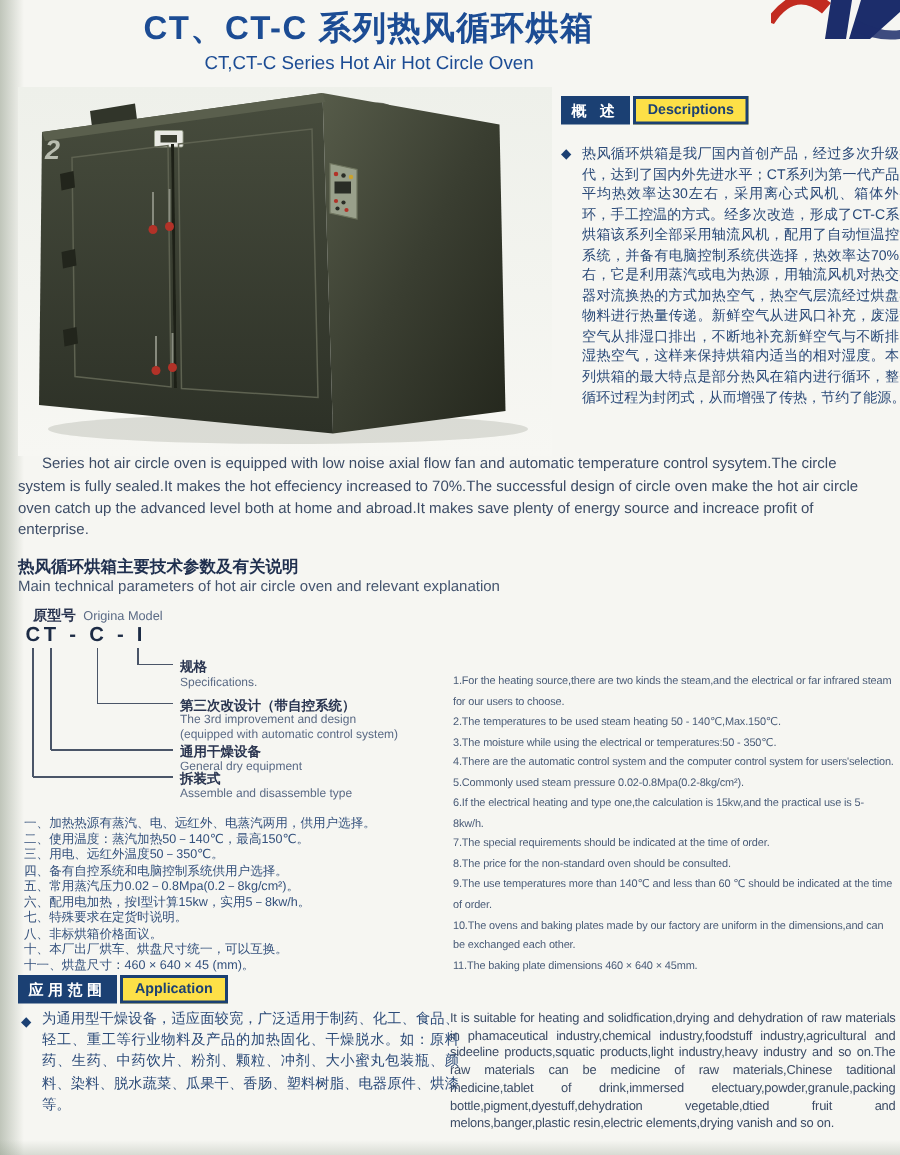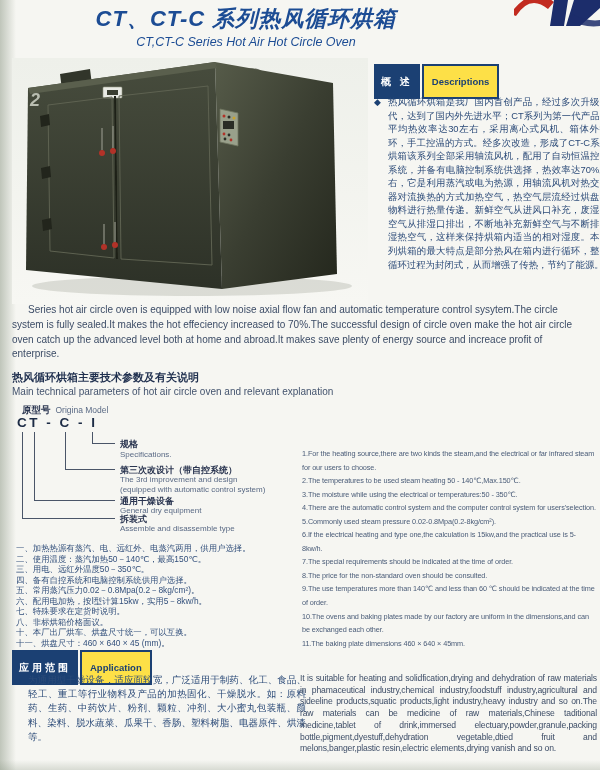--- a/index.html
+++ b/index.html
@@ -7,31 +7,31 @@
     width:600px;height:770px;position:relative;overflow:hidden;
     background:#f6f6f2;
     font-family:"Liberation Sans","DejaVu Sans",sans-serif;
     color:#2b3f63;
   }
   .scan-edge{position:absolute;left:0;top:0;bottom:0;width:16px;
     background:linear-gradient(to right,rgba(125,138,118,.45),rgba(125,138,118,0));}
   .scan-bottom{position:absolute;left:0;bottom:0;width:100%;height:10px;
     background:linear-gradient(to top,rgba(125,138,118,.25),rgba(125,138,118,0));}
 
-  .hdr{position:absolute;left:0;top:4px;width:492px;text-align:center;font-style:italic;}
+  .hdr{position:absolute;left:0;top:4px;width:492px;text-align:center;}
   .hdr .t-cn{font-size:22px;font-weight:bold;color:#1c4c94;letter-spacing:1px;}
   .hdr .t-en{font-size:12.5px;color:#1c4c94;margin-top:1px;}
 
   .logo{position:absolute;right:0;top:0;width:86px;height:46px;}
 
   
   .photo{position:absolute;left:12px;top:58px;width:356px;height:246px;}
 
   
-  .sec-hdr{position:absolute;height:35px;display:flex;align-items:stretch;font-weight:bold;}
+  .sec-hdr{position:absolute;height:19px;display:flex;align-items:stretch;font-weight:bold;}
   .sec-hdr .cnbox{background:#1b4073;color:#fff;display:flex;align-items:center;
      justify-content:center;padding:0 7px;font-size:10px;letter-spacing:3px;}
   .sec-hdr .enbox{background:#fde047;border:2px solid #1b4073;color:#1b4073;
      display:flex;align-items:center;justify-content:center;padding:0 8px;
      font-size:9.5px;margin-left:2px;}
   .desc-hdr{left:374px;top:64px;}
   .app-hdr{left:12px;top:650px;}
 
   .desc-body{position:absolute;left:374px;top:95px;width:221px;
     font-size:9.4px;line-height:13.55px;text-align:justify;color:#2b4a78;

